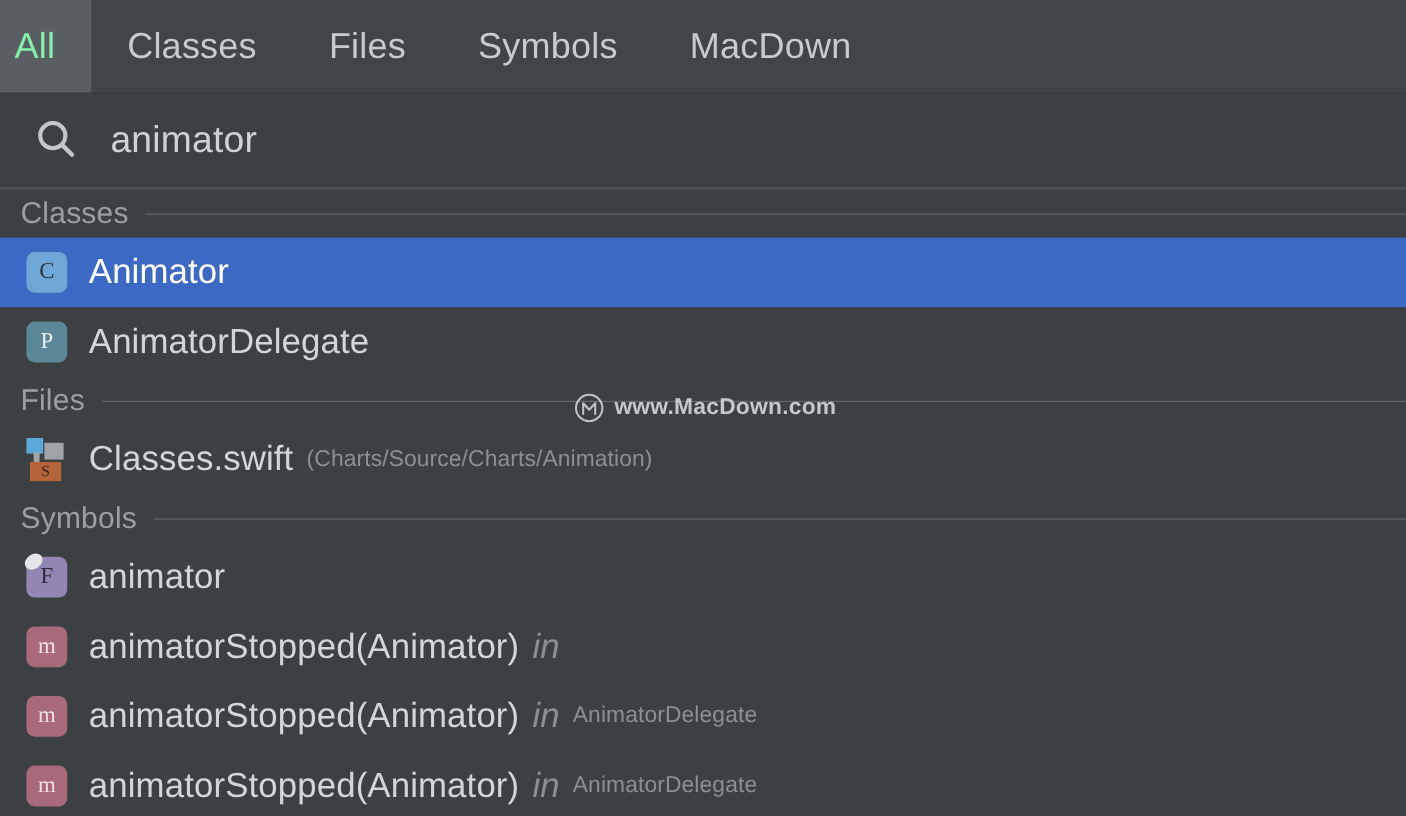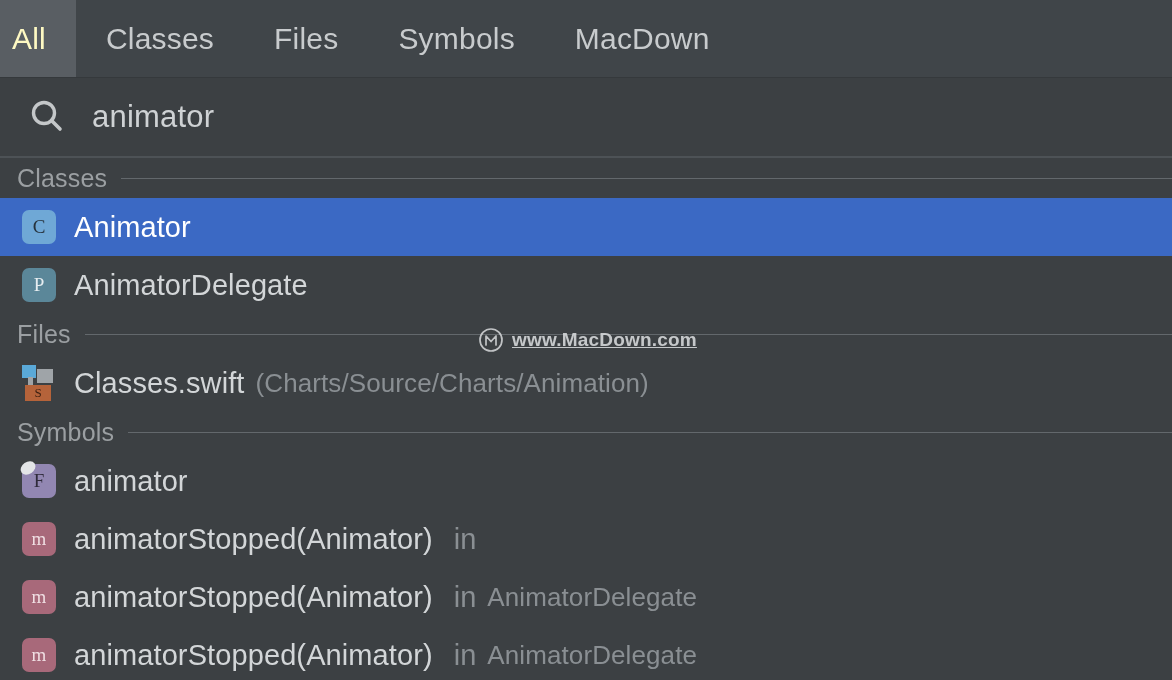--- a/index.html
+++ b/index.html
@@ -34,21 +34,21 @@
     display: flex;
     align-items: center;
     padding: 0 30px;
     font-size: 30px;
     color: #c8cbcd;
     letter-spacing: 0.2px;
     cursor: default;
   }
   .tab.active {
     background: #595e63;
-    color: #fef9c3;
+    color: #86efac;
     padding-left: 12px;
   }
 
   
   .searchrow {
     height: 80px;
     flex: 0 0 auto;
     display: flex;
     align-items: center;
     padding-left: 26px;
@@ -175,30 +175,31 @@
     font-family: "Liberation Serif", serif;
   }
 
   .row-label {
     font-size: 29px;
     color: #d3d6d8;
     letter-spacing: 0.1px;
   }
   .row.selected .row-label { color: #ffffff; }
   .row-sub {
-    font-size: 26px;
+    font-size: 19px;
     color: #8a8f93;
     margin-left: 11px;
     letter-spacing: 0.1px;
   }
   .row-in {
     font-size: 29px;
     color: #8a8f93;
-    margin-left: 21px;
+    margin-left: 11px;
     margin-right: 11px;
+    font-style: italic;
   }
 
   
   .watermark {
     position: absolute;
     left: 478px;
     top: 327px;
     display: flex;
     align-items: center;
     pointer-events: none;
@@ -207,21 +208,20 @@
   .watermark .wm-logo {
     width: 26px; height: 26px;
     margin-right: 8px;
     flex: 0 0 auto;
   }
   .watermark .wm-text {
     font-size: 19px;
     font-weight: bold;
     color: #d9dbdd;
     letter-spacing: 0.2px;
-    text-decoration: underline;
   }
 </style>
 </head>
 <body>
 
 <div class="popup">
 
   <div class="tabbar" id="tabbar">
       <div class="tab active">All</div>
       <div class="tab">Classes</div>

